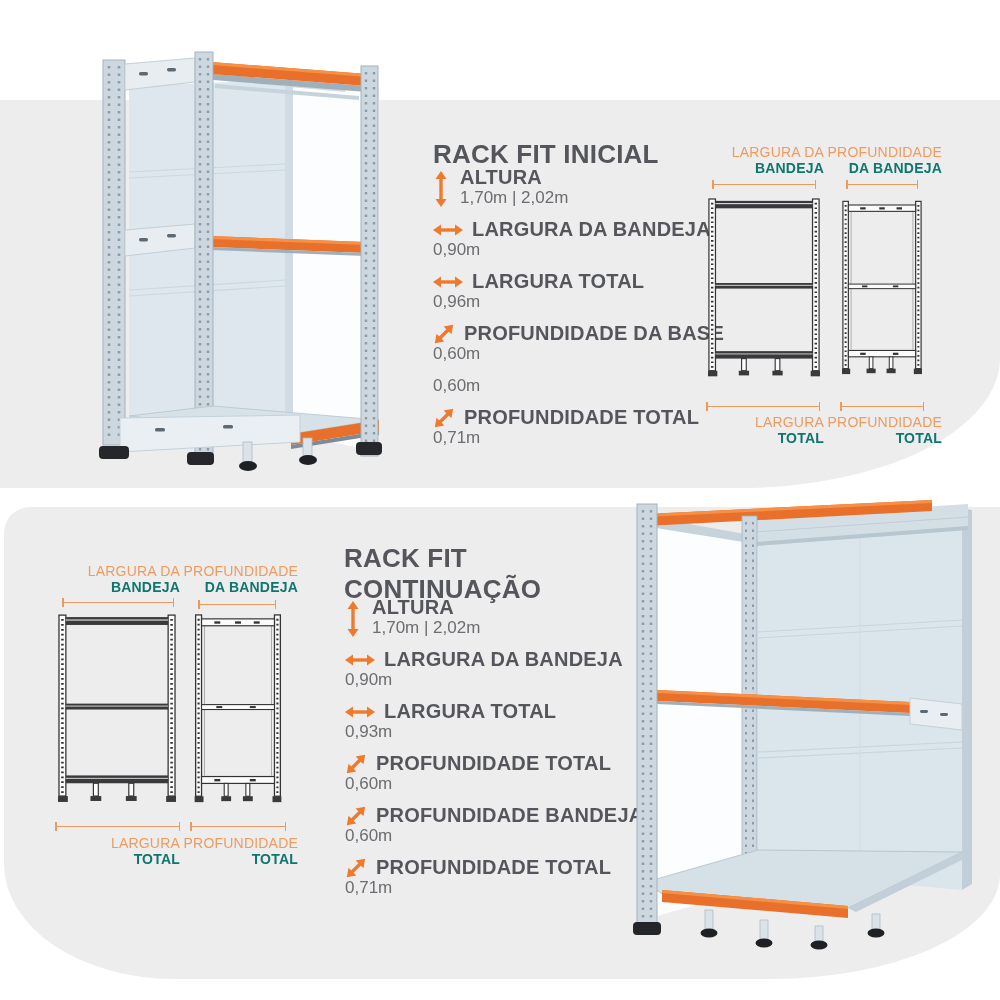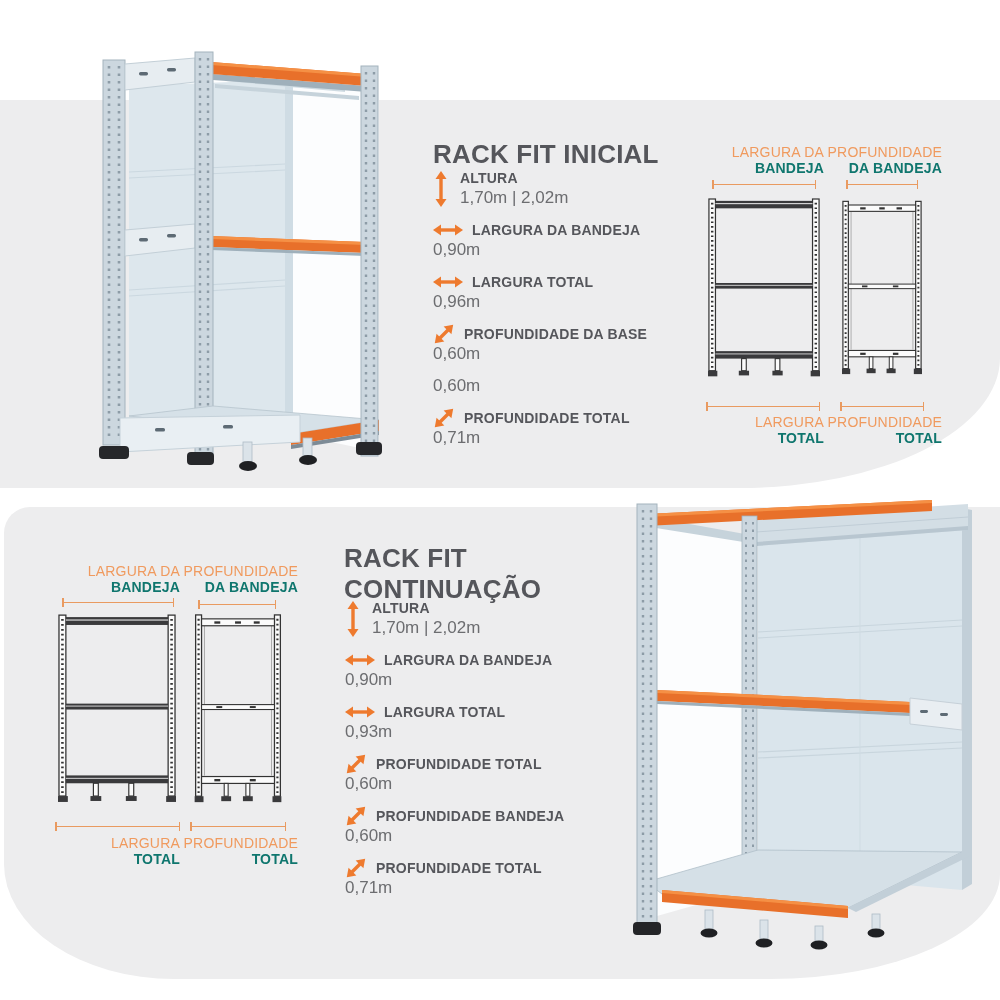--- a/index.html
+++ b/index.html
@@ -9,21 +9,21 @@
   .panel-top{left:0;top:100px;width:1000px;height:388px;
              border-radius:0 0 260px 0 / 0 0 130px 0;}
   .panel-bottom{left:4px;top:507px;width:996px;height:472px;
              border-radius:26px 0 230px 170px / 26px 0 105px 115px;}
   .abs{position:absolute;}
   .title{font-size:26px;font-weight:800;color:#55565b;letter-spacing:.2px;line-height:31px;margin-top:13px;}
   .nowrap{white-space:nowrap;}
   .specs{position:absolute;width:300px;}
   .spec{margin-bottom:12px;}
   .spec-head{display:flex;align-items:center;gap:9px;height:19px;}
-  .spec-label{font-size:14px;font-weight:700;color:#55565b;letter-spacing:.2px;}
+  .spec-label{font-size:20px;font-weight:700;color:#55565b;letter-spacing:.2px;}
   .spec-value{font-size:17px;color:#6c6d70;line-height:20px;margin-top:1px;}
   .spec--tall{position:relative;padding-left:27px;}
   .spec--tall .icon-v{position:absolute;left:0;top:3px;}
   .dim{position:absolute;text-align:right;font-size:14px;line-height:16px;
        color:#f09a5e;letter-spacing:.2px;}
   .dim b{color:#0f766e;font-weight:700;display:block;}
   .dim span{display:block;}
   .mline{position:absolute;height:9px;}
   .mline::before,.mline::after{content:"";position:absolute;top:0;bottom:0;width:1.5px;background:#e99a60;}
   .mline::before{left:0;} .mline::after{right:0;}

